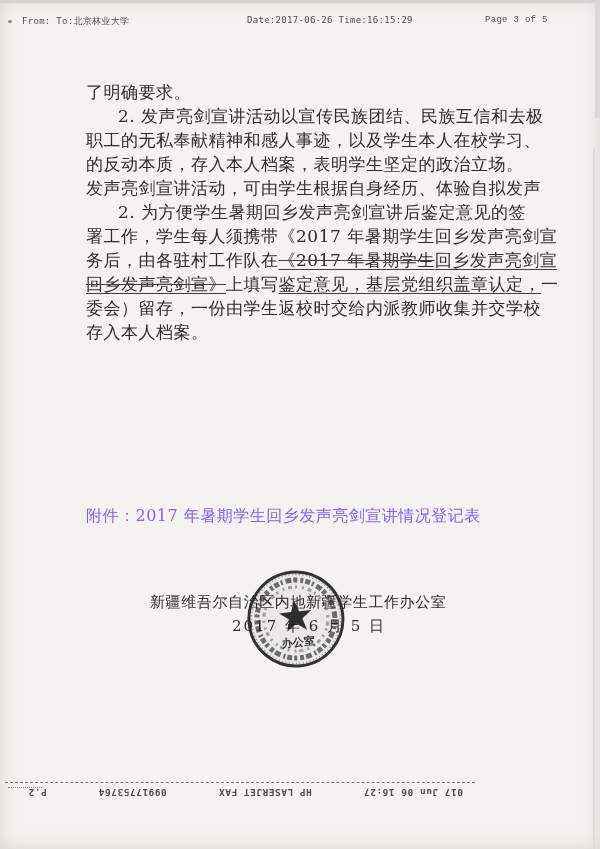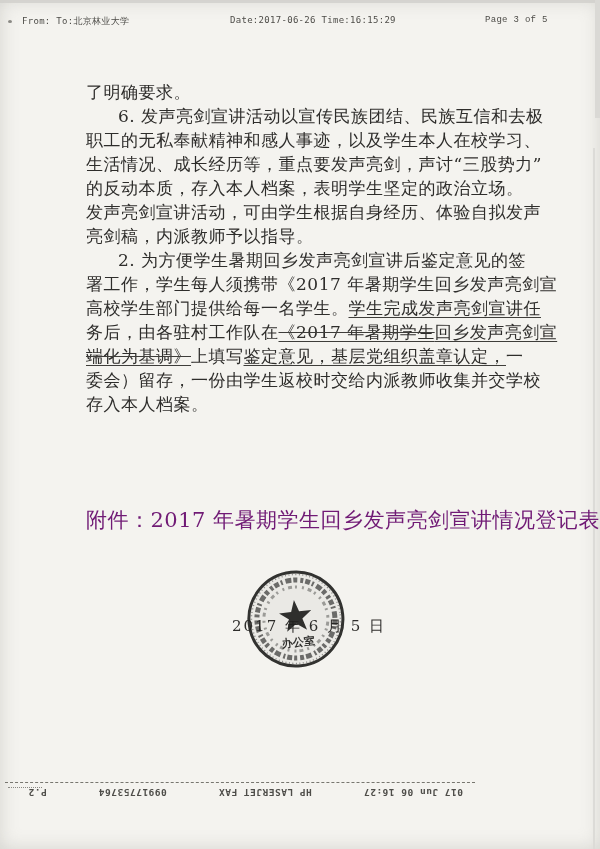--- a/index.html
+++ b/index.html
@@ -15,37 +15,37 @@
   .right-top-shade{position:absolute;top:0;left:595px;width:5px;height:118px;background:#dad9d5;}
   .right-line{position:absolute;top:148px;left:593px;width:2px;height:701px;background:#dcdbd7;}
   .speck{position:absolute;left:8px;top:20px;width:4px;height:3px;background:#8a8984;border-radius:50%;}
 
   .fax-header{
     position:absolute;top:13px;left:0;width:600px;height:14px;
     font-family:"DejaVu Sans Mono", monospace;font-size:9px;color:#4d4c48;
     letter-spacing:.3px;white-space:nowrap;
   }
   .fax-header .hd-from{position:absolute;left:22px;top:2px;}
-  .fax-header .hd-date{position:absolute;left:187px;top:2px;padding-left:43px;}
+  .fax-header .hd-date{position:absolute;left:204px;top:2px;padding-left:43px;}
   .fax-header .hd-page{position:absolute;left:485px;top:2px;font-family:Liberation Mono, monospace;}
 
   .doc-body{
     position:absolute;left:86px;top:80px;width:450px;
     font-size:17px;line-height:24px;color:#2e2d2b;
     letter-spacing:.5px;
   }
   .bline{white-space:nowrap;height:24px;}
   .bline.indent{padding-left:32px;}
   .u{text-decoration:underline;text-decoration-color:#3e3d3a;text-underline-offset:3px;text-decoration-thickness:1px;}
   .s{text-decoration:line-through;text-decoration-color:#3e3d3a;text-decoration-thickness:1px;}
   .u.s{text-decoration-line:underline line-through;text-decoration-color:#3e3d3a;}
 
   .attachment{
     position:absolute;left:86px;top:506px;
-    font-size:21px;color:#701a75;letter-spacing:.5px;white-space:nowrap;
+    font-size:16px;color:#8b5cf6;letter-spacing:.5px;white-space:nowrap;
   }
 
   .sig-org{
     position:absolute;left:150px;top:593px;
     font-size:15px;color:#2e2d2b;letter-spacing:.6px;white-space:nowrap;
   }
   .sig-date{
     position:absolute;left:232px;top:617px;
     font-size:15px;color:#2e2d2b;letter-spacing:2px;white-space:nowrap;
   }
@@ -83,37 +83,35 @@
   <div class="speck"></div>
 
   <div class="fax-header">
     <span class="hd-from">From: To:北京林业大学</span>
     <span class="hd-date">Date:2017-06-26 Time:16:15:29</span>
     <span class="hd-page">Page 3 of 5</span>
   </div>
 
   <div class="doc-body" id="bodyLines">
       <div class="bline"><span>了明确要求。</span></div>
-      <div class="bline indent"><span>6. 发声亮剑宣讲活动以宣传民族团结、民族互信和去极</span></div>
+      <div class="bline indent"><span>2. 发声亮剑宣讲活动以宣传民族团结、民族互信和去极</span></div>
       <div class="bline"><span>职工的无私奉献精神和感人事迹，以及学生本人在校学习、</span></div>
-      <div class="bline"><span>生活情况、成长经历等，重点要发声亮剑，声讨“三股势力”</span></div>
       <div class="bline"><span>的反动本质，存入本人档案，表明学生坚定的政治立场。</span></div>
       <div class="bline"><span>发声亮剑宣讲活动，可由学生根据自身经历、体验自拟发声</span></div>
-      <div class="bline"><span>亮剑稿，内派教师予以指导。</span></div>
       <div class="bline indent"><span>2. 为方便学生暑期回乡发声亮剑宣讲后鉴定意见的签</span></div>
       <div class="bline"><span>署工作，学生每人须携带《2017 年暑期学生回乡发声亮剑宣</span></div>
-      <div class="bline"><span>高校学生部门提供给每一名学生。</span><span class="u">学生完成发声亮剑宣讲任</span></div>
       <div class="bline"><span>务后，由各驻村工作队在</span><span class="u s">《2017 年暑期学生</span><span class="u">回乡发声亮剑宣</span></div>
-      <div class="bline"><span class="u s">端化为基调》</span><span>上填写</span><span class="u">鉴定意见，基层党组织盖章认定，</span><span>一</span></div>
+      <div class="bline"><span class="u s">回乡发声亮剑宣》</span><span>上填写</span><span class="u">鉴定意见，基层党组织盖章认定，</span><span>一</span></div>
       <div class="bline"><span>委会）留存，一份由学生返校时交给内派教师收集并交学校</span></div>
       <div class="bline"><span>存入本人档案。</span></div>
     </div>
 
   <div class="attachment">附件：2017 年暑期学生回乡发声亮剑宣讲情况登记表</div>
 
+  <div class="sig-org">新疆维吾尔自治区内地新疆学生工作办公室</div>
   <div class="sig-date">2017 年 6 月 5 日</div>
 
   <svg class="seal" viewBox="0 0 104 106">
     <circle cx="52" cy="52" r="47" fill="rgba(30,30,30,0.05)" stroke="#222220" stroke-width="3"></circle>
     <circle cx="52" cy="52" r="44.5" fill="none" stroke="#2a2a28" stroke-width="1.5" stroke-dasharray="1 2.5" opacity="0.55"></circle>
     <circle cx="52" cy="52" r="39" fill="none" stroke="#252523" stroke-width="5" stroke-dasharray="3 2 5 2 2 3 6 2 4 3" opacity="0.7"></circle>
     <circle cx="52" cy="52" r="32" fill="none" stroke="#2a2a28" stroke-width="3" stroke-dasharray="2 4 4 3 2 5" opacity="0.45"></circle>
     <polygon points="52,33 48,44.5 35.8,44.7 45.5,52.1 42,63.8 52,56.8 62,63.8 58.5,52.1 68.2,44.7 56,44.5" fill="#1f1f1d"></polygon>
     <text x="52" y="79" text-anchor="middle" font-size="11" font-weight="bold" fill="#1d1d1b">办公室</text>
   </svg>

